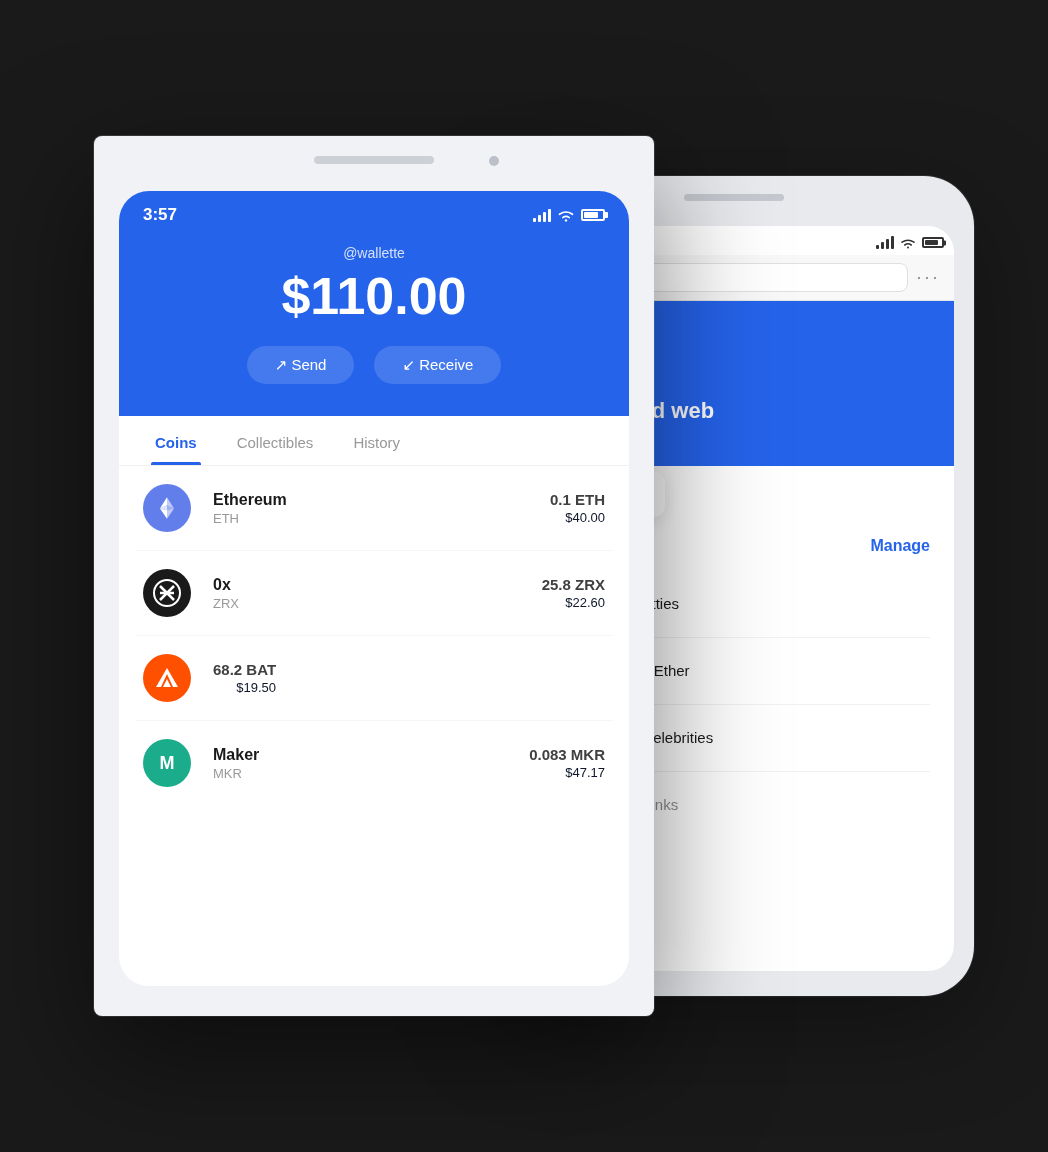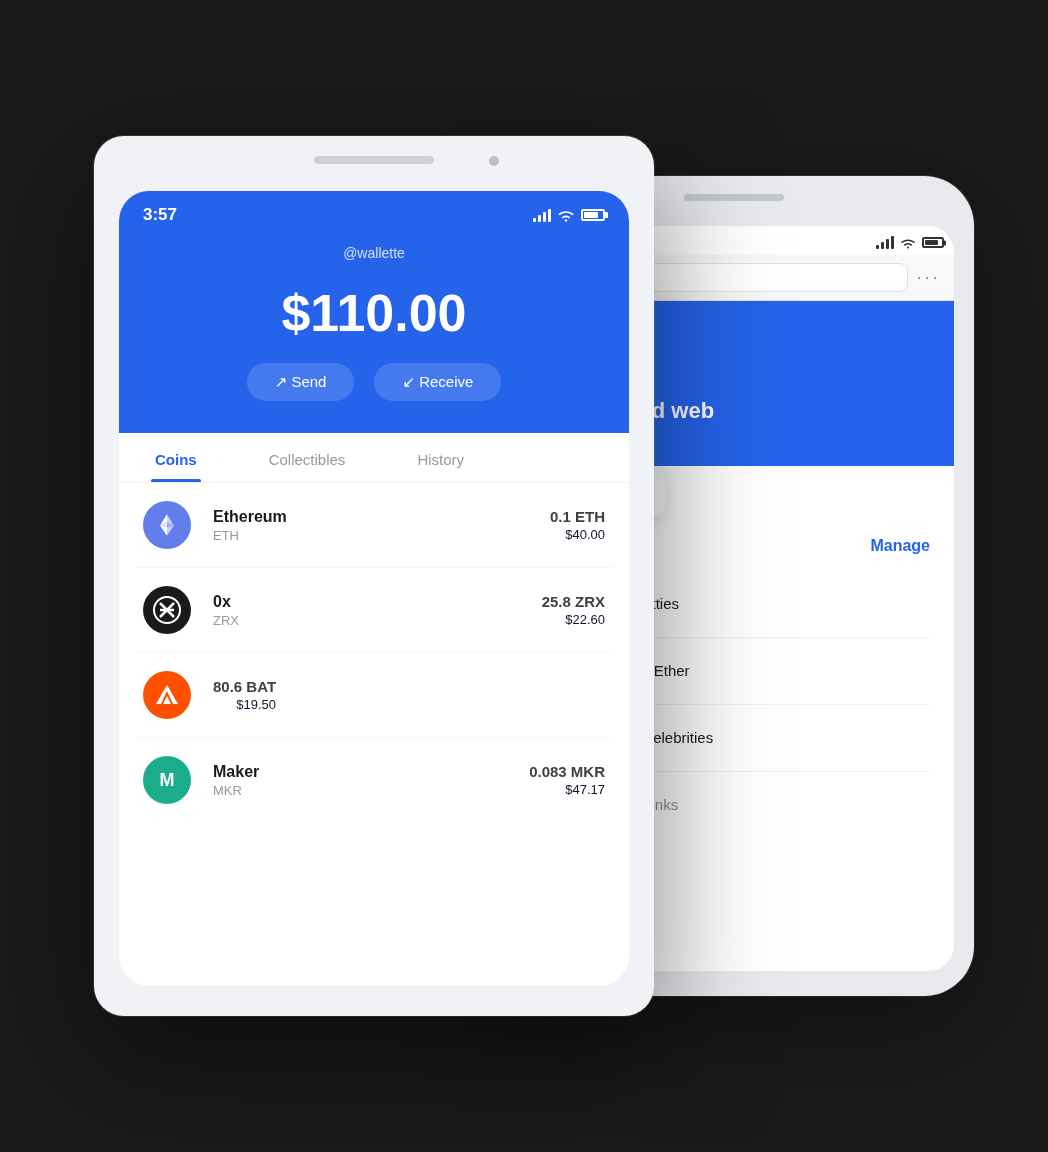--- a/index.html
+++ b/index.html
@@ -21,21 +21,21 @@
     }
 
     
     .phone-front {
       position: absolute;
       left: 20px;
       top: 60px;
       width: 560px;
       height: 880px;
       background: #f0f2f5;
-      border-radius: 30px;
+      border-radius: 8px;
       box-shadow: 0 40px 120px rgba(0,0,0,0.5), 0 0 0 1px rgba(255,255,255,0.15);
       overflow: hidden;
       z-index: 2;
     }
 
     .phone-front-notch {
       position: absolute;
       top: 20px;
       left: 50%;
       transform: translateX(-50%);
@@ -142,21 +142,21 @@
       color: rgba(255,255,255,0.8);
       font-size: 14px;
       margin-top: 12px;
     }
 
     .wallet-balance {
       text-align: center;
       color: white;
       font-size: 52px;
       font-weight: 700;
-      margin: 22px 0 20px;
+      margin: 5px 0 20px;
     }
 
     .wallet-actions {
       display: flex;
       justify-content: center;
       gap: 20px;
     }
 
     .wallet-btn {
       background: rgba(255,255,255,0.15);
@@ -171,21 +171,20 @@
       align-items: center;
       gap: 6px;
     }
 
     
     .wallet-tabs {
       background: white;
       display: flex;
       border-bottom: 1px solid #f0f0f0;
       padding: 0 16px;
-      gap: 32px;
     }
 
     .tab-item {
       padding: 18px 20px 14px;
       font-size: 15px;
       color: #999;
       cursor: pointer;
       position: relative;
     }
 
@@ -660,21 +659,21 @@
 
         <div class="coin-item">
           <div class="coin-icon bat">
             <svg class="bat-svg" viewBox="0 0 26 26" fill="none">
               <polygon points="13,3 24,22 2,22" fill="white"></polygon>
               <polygon points="13,9 19,22 7,22" fill="#ff5000"></polygon>
               <polygon points="13,14 17,22 9,22" fill="white"></polygon>
             </svg>
           </div>
           <div class="coin-value">
-            <div class="coin-amount">80.6 BAT</div>
+            <div class="coin-amount">68.2 BAT</div>
             <div class="coin-usd">$19.50</div>
           </div>
         </div>
 
         <div class="coin-item">
           <div class="coin-icon mkr">
             <svg class="mkr-svg" viewBox="0 0 26 26" fill="none">
               <text x="13" y="19" text-anchor="middle" fill="white" font-size="18" font-weight="bold" font-family="Arial">M</text>
             </svg>
           </div>

